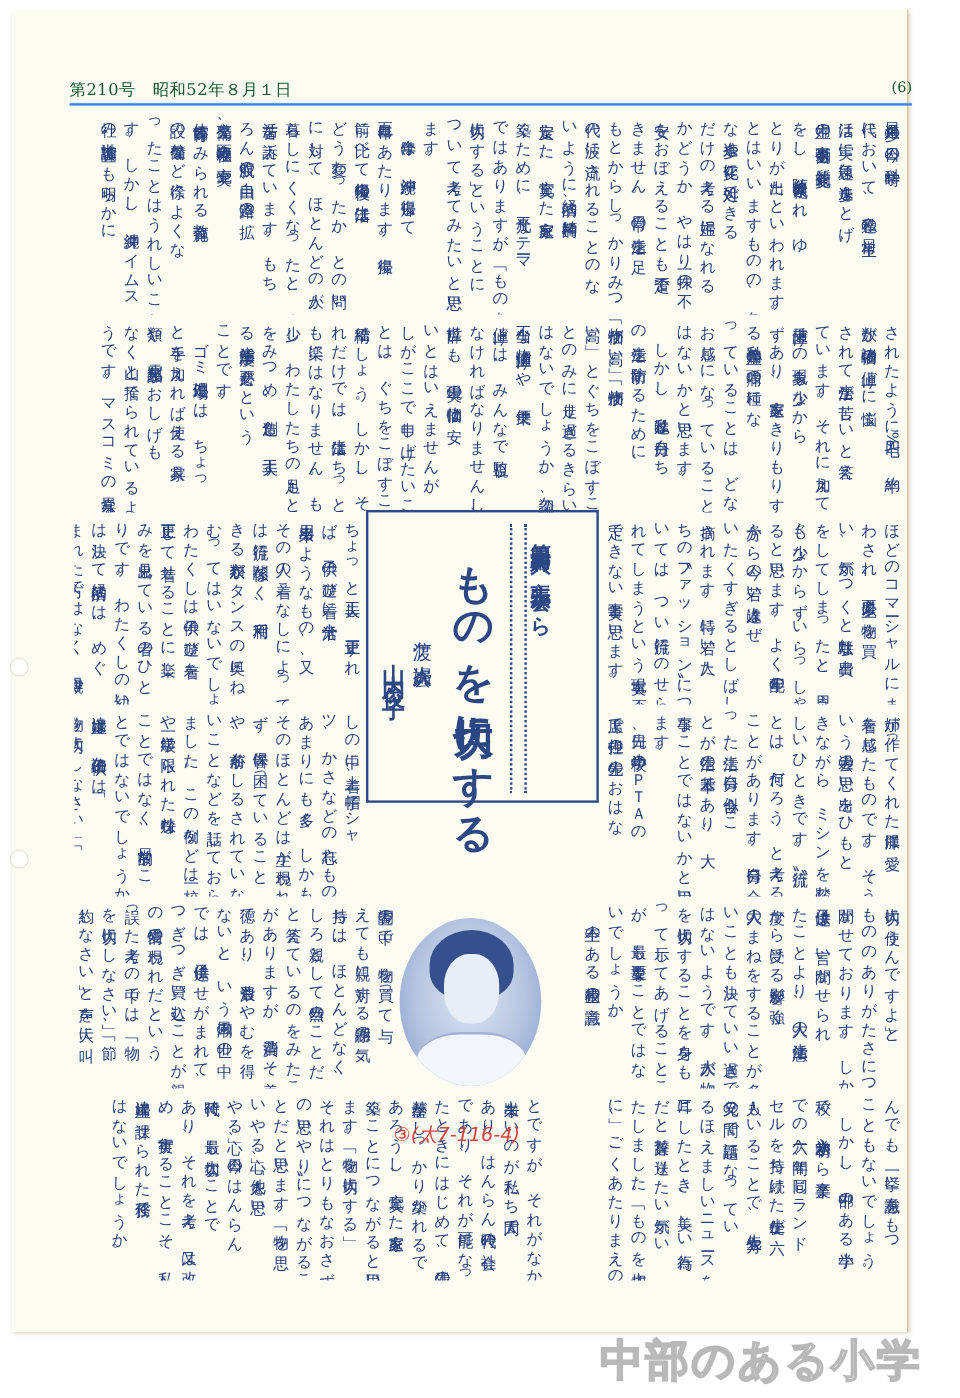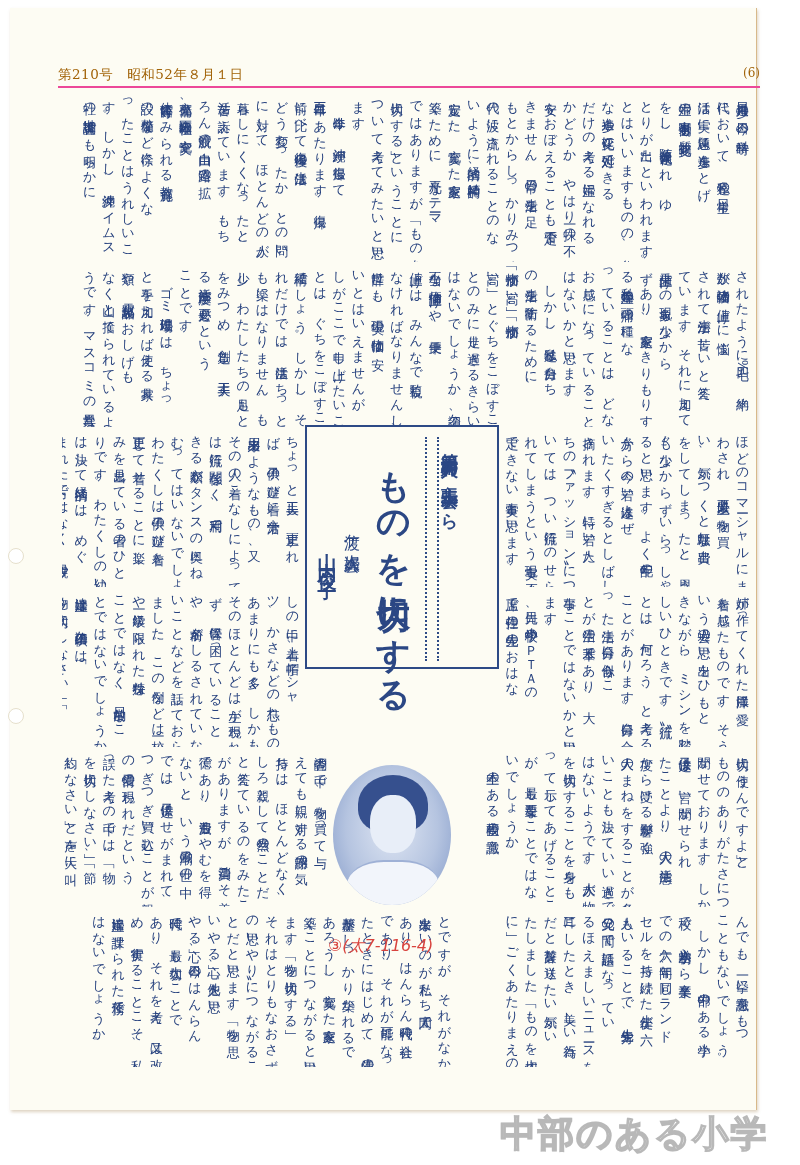--- a/index.html
+++ b/index.html
@@ -1,19 +1,19 @@
 <!DOCTYPE html>
 <html><head>
 <meta charset="utf-8">
 <style>
   html,body{margin:0;padding:0;}
   body{width:800px;height:1165px;background:#ffffff;position:relative;overflow:hidden;font-family:"DejaVu Serif","Liberation Serif",serif;}
   .page{position:absolute;left:10px;top:8px;width:746px;height:1102px;background:#fdfcf3;border-right:1px solid #d8b98a;box-shadow:1px 2px 3px rgba(160,130,80,.35);}
   .hole{position:absolute;width:14px;height:14px;border-radius:50%;background:#fff;border:1px solid #e6e0cc;}
-  .header{position:absolute;left:58px;top:60px;width:702px;height:26px;border-bottom:2px solid #ec4899;color:#a16207;}
+  .header{position:absolute;left:58px;top:60px;width:702px;height:26px;border-bottom:2px solid #3b82f6;color:#14532d;}
   .hdr-issue{position:absolute;left:0;top:6px;font-size:13.5px;letter-spacing:.5px;}
   .hdr-title{position:absolute;left:212px;top:0;font-size:20px;letter-spacing:9px;font-weight:bold;}
   .hdr-page{position:absolute;right:0;top:6px;font-size:12px;}
   .band{position:absolute;writing-mode:vertical-rl;color:#26417e;font-size:13px;line-height:19.2px;letter-spacing:1.1px;overflow:hidden;white-space:pre;}
   .title-box{position:absolute;left:305px;top:425px;width:190px;height:240px;border:2px solid #2d4a86;border-left:2px solid #2d4a86;}
   .wavy{position:absolute;left:118px;top:10px;width:10px;height:224px;border-left:2px dotted #2d4a86;border-right:2px dotted #2d4a86;}
   .title-vertical{position:absolute;writing-mode:vertical-rl;color:#2b4784;white-space:nowrap;}
   .t-event{left:132px;top:12px;font-size:17px;font-weight:bold;letter-spacing:2px;}
   .t-main{left:64px;top:20px;font-size:34px;font-weight:bold;letter-spacing:2px;}
   .t-org{left:34px;top:95px;font-size:16px;letter-spacing:1px;}

